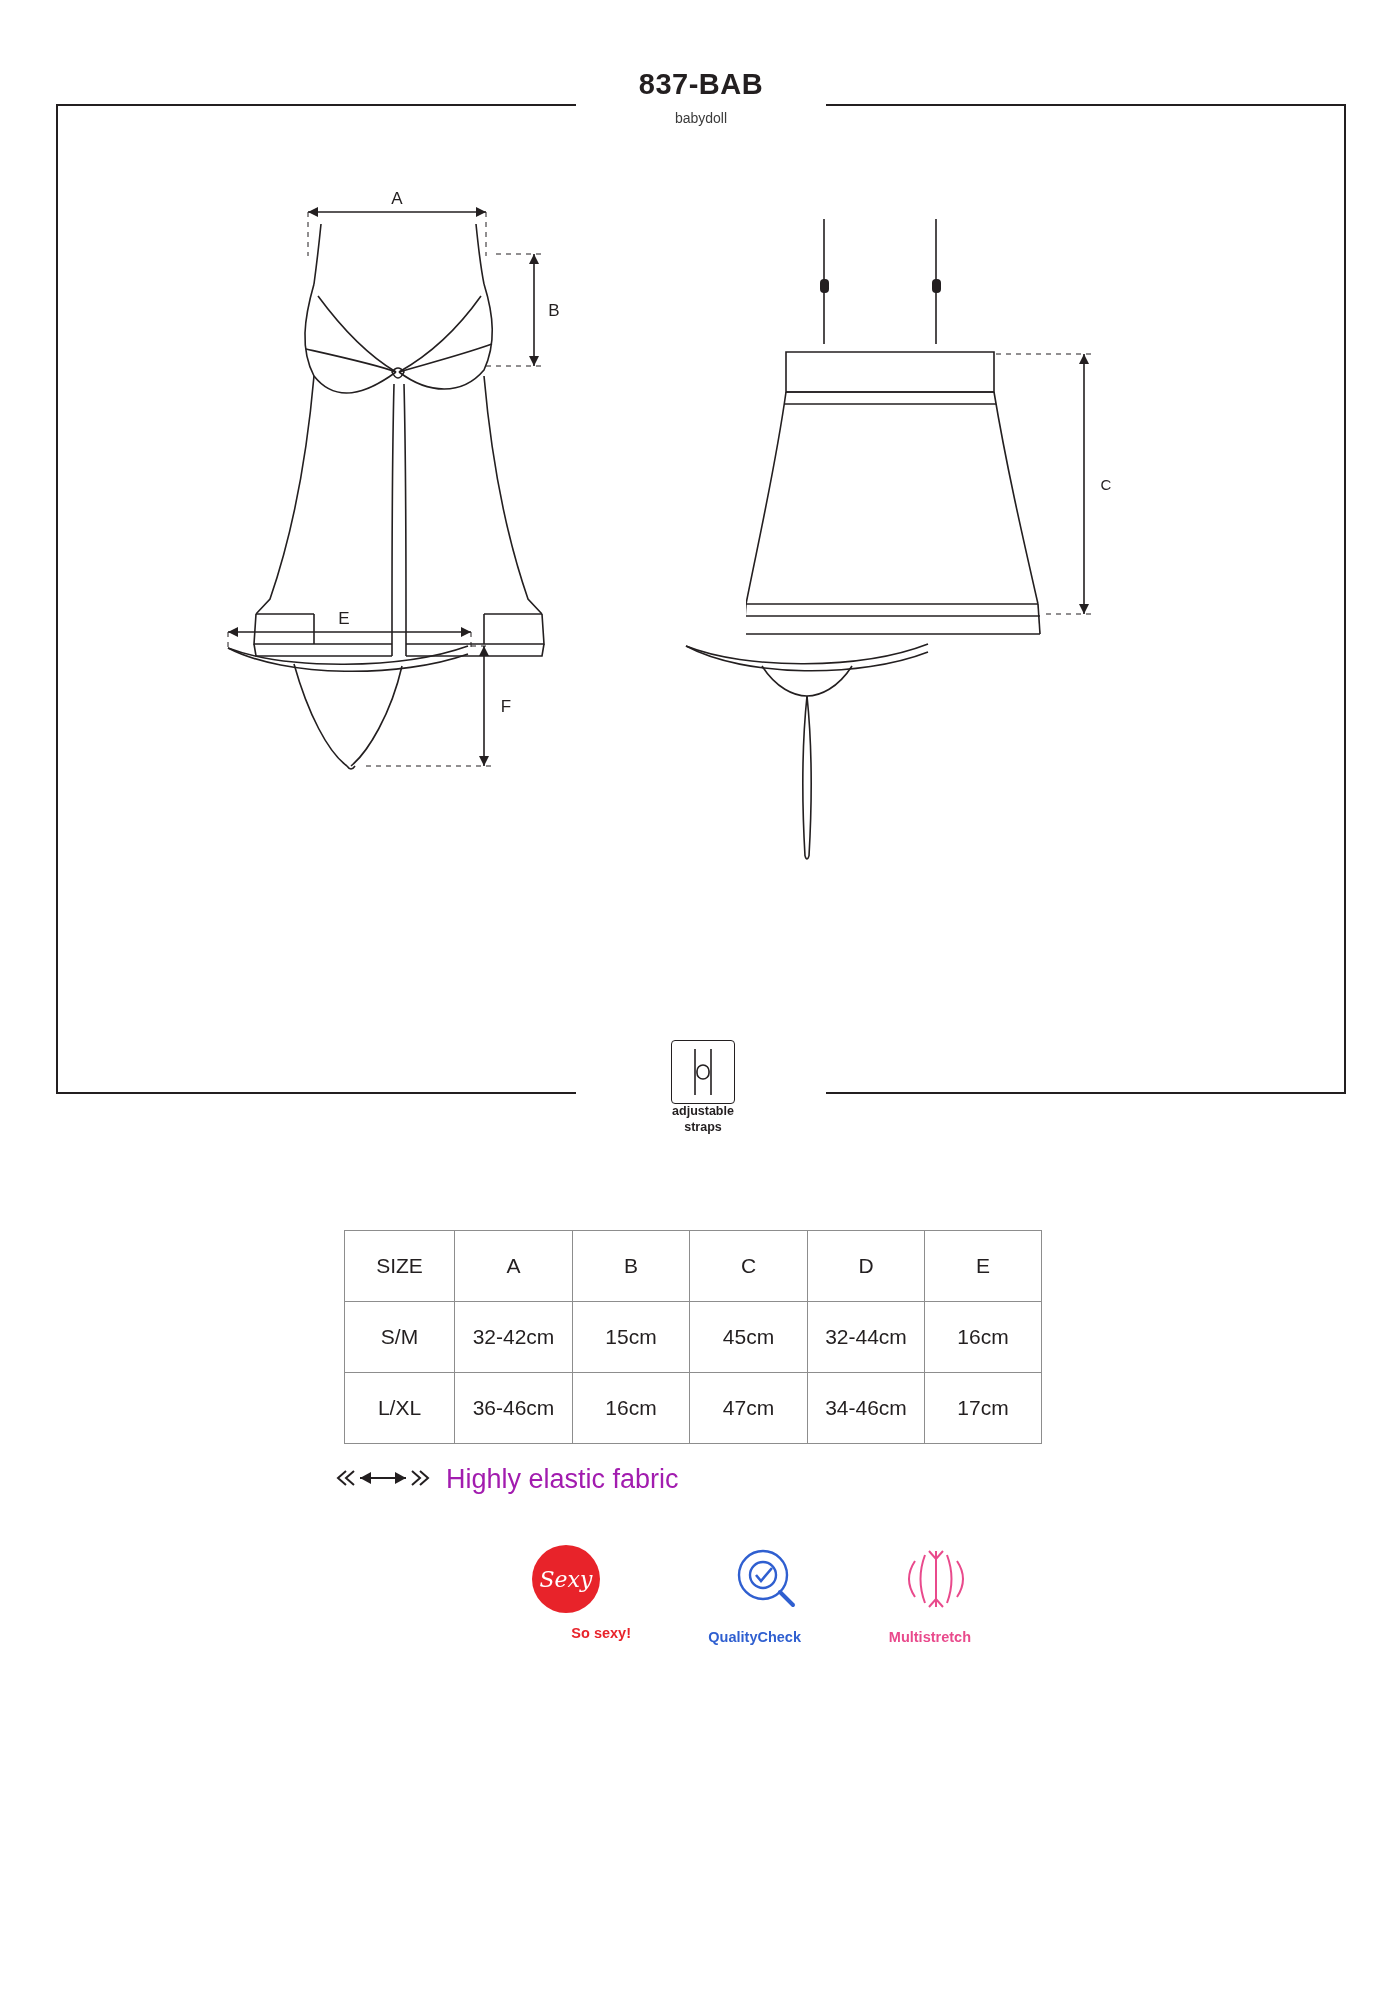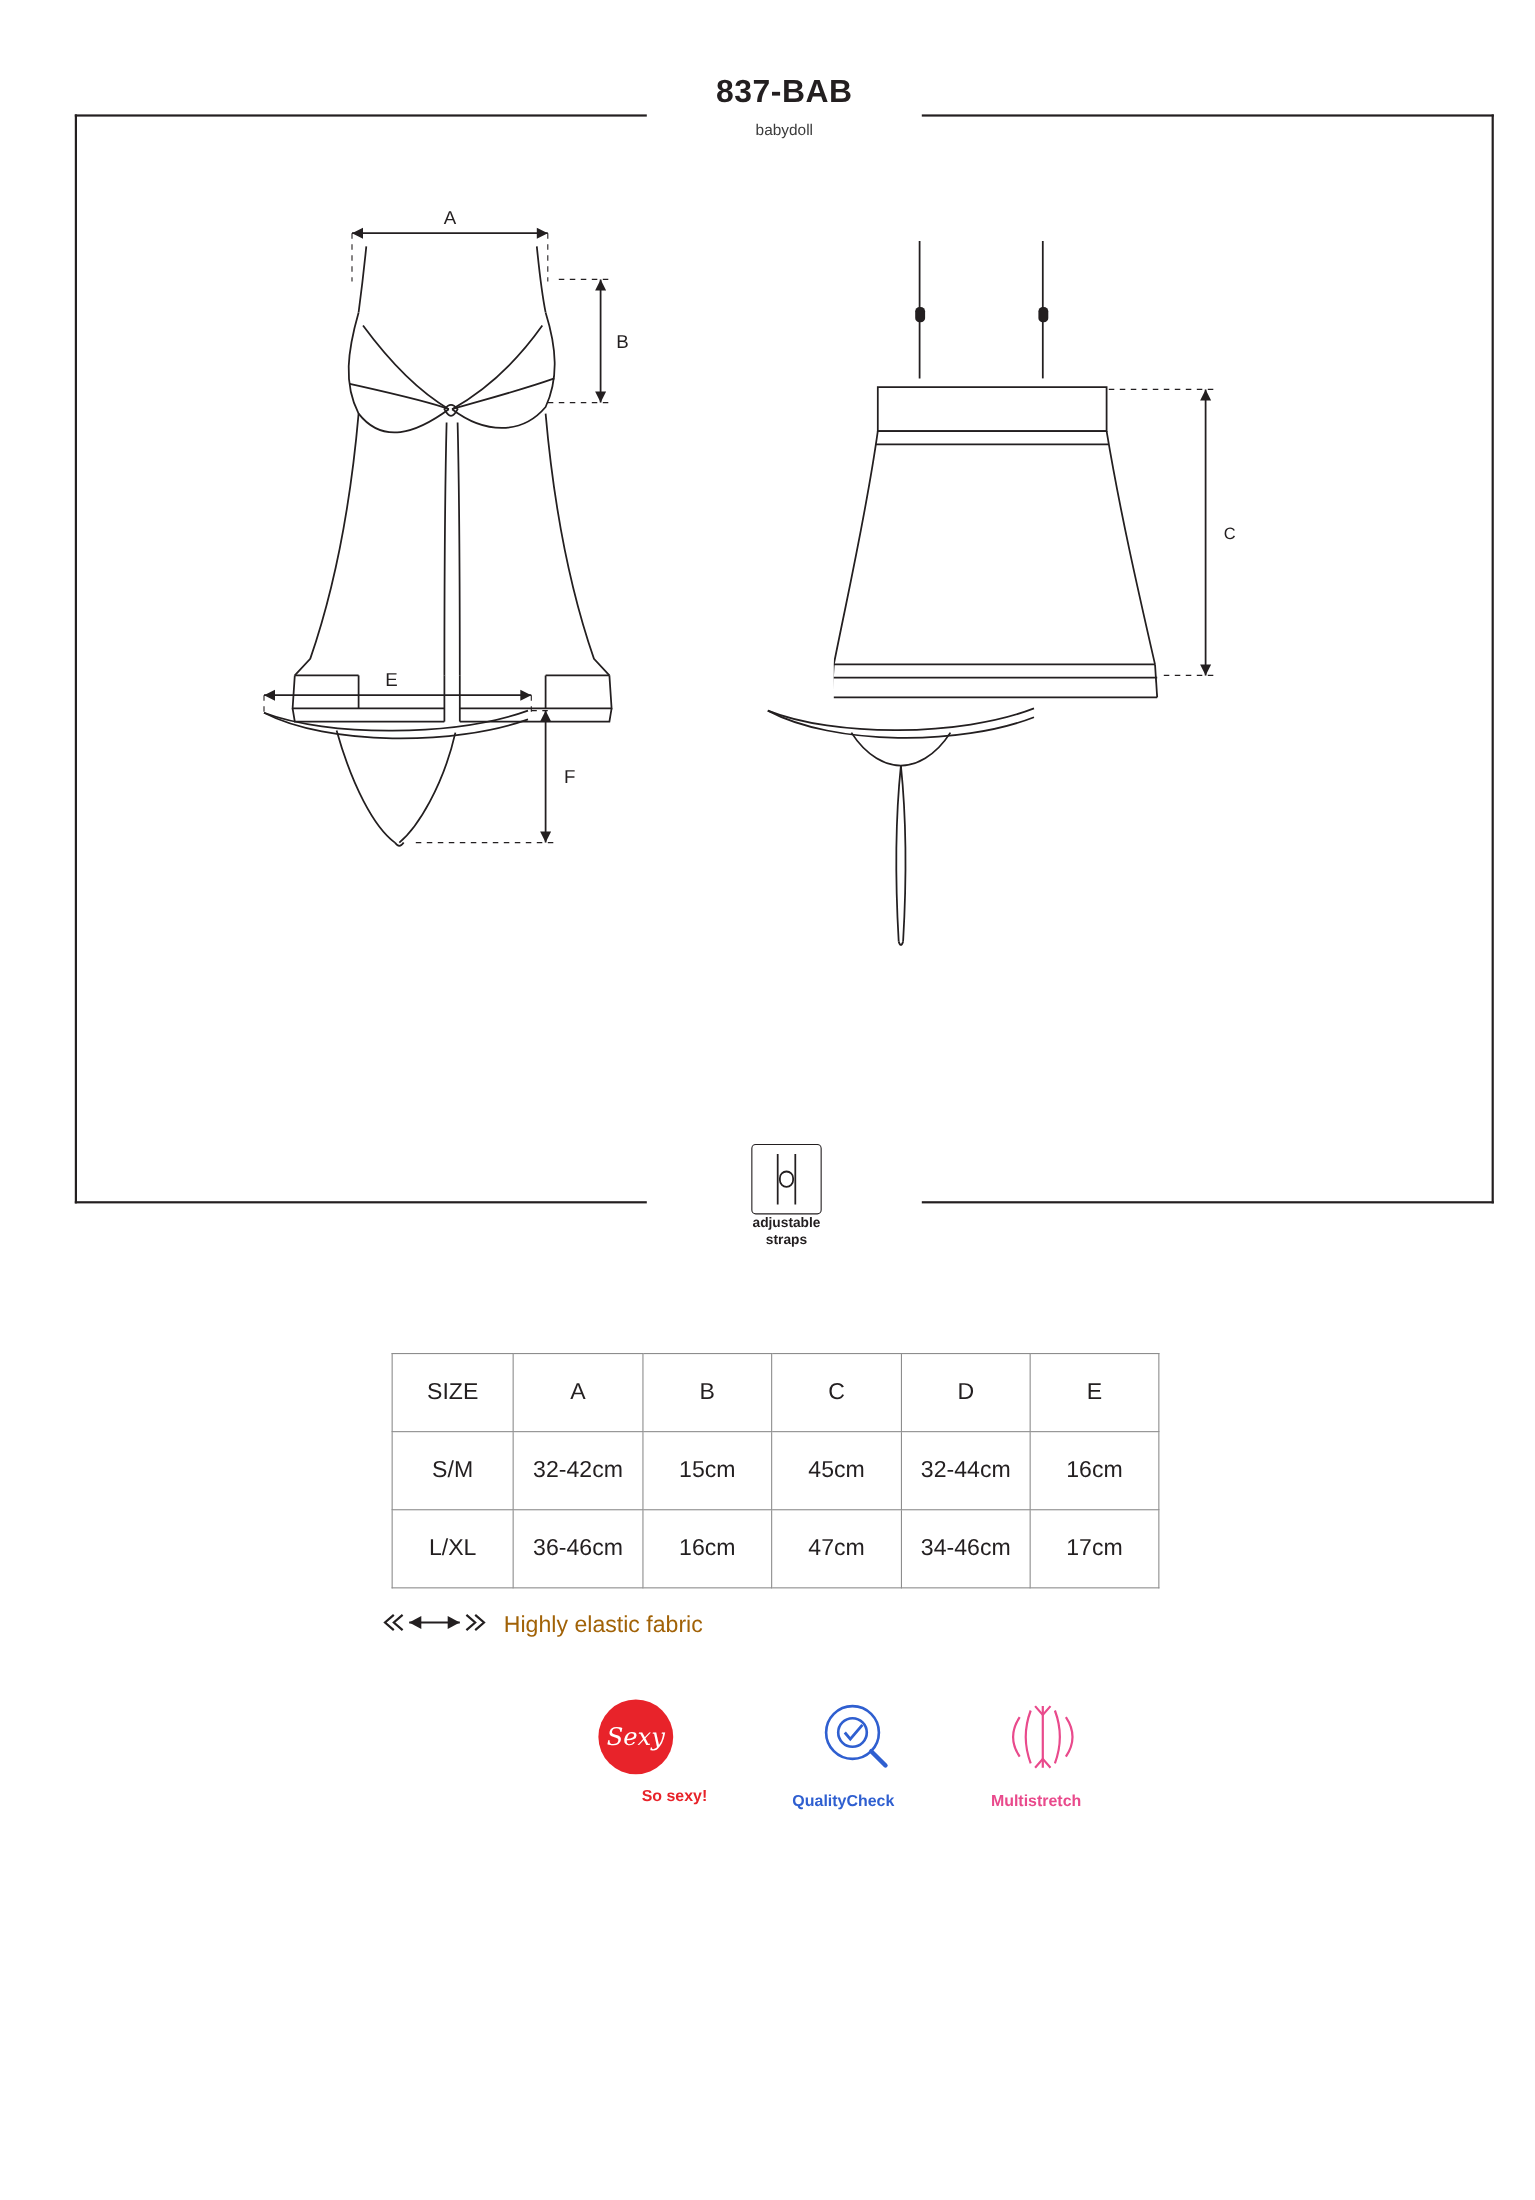--- a/index.html
+++ b/index.html
@@ -1,17 +1,17 @@
 <!DOCTYPE html>
 <html><head>
 <meta charset="utf-8">
 <style>
   html,body{margin:0;padding:0;background:#ffffff;}
   body{width:1395px;height:2000px;font-family:"Liberation Sans", sans-serif;color:#231f20;position:relative;overflow:hidden;}
-  .page{position:absolute;left:16px;top:0;width:1333px;height:2000px;}
+  .page{position:absolute;left:4px;top:0;width:1333px;height:2000px;}
 
   
   .frame{position:absolute;left:52px;top:104px;width:1290px;height:990px;}
   .frame .edge{position:absolute;background:#231f20;}
   .edge.left{left:0;top:0;width:2px;height:990px;}
   .edge.right{right:0;top:0;width:2px;height:990px;}
   .edge.top-l{left:0;top:0;width:520px;height:2px;}
   .edge.top-r{right:0;top:0;width:520px;height:2px;}
   .edge.bot-l{left:0;bottom:0;width:520px;height:2px;}
   .edge.bot-r{right:0;bottom:0;width:520px;height:2px;}
@@ -34,21 +34,21 @@
   .table tr{height:71px;}
   .table td.c0{width:109px;}
   .table td.c1{width:117px;}
   .table td.c2{width:116px;}
   .table td.c3{width:117px;}
   .table td.c4{width:116px;}
   .table td.c5{width:116px;}
 
   
   .elastic{position:absolute;left:330px;top:1464px;display:flex;align-items:center;gap:14px;}
-  .elastic .txt{font-size:21px;color:#a16207;}
+  .elastic .txt{font-size:27px;color:#a21caf;}
 
   
   .icons{position:absolute;left:497px;top:1545px;display:flex;gap:40px;align-items:flex-start;}
   .icon-col{width:130px;text-align:right;}
   .icon-col .cap{margin-top:12px;font-size:14.5px;font-weight:700;}
   .cap.red{color:#e8232a;}
   .cap.pink{color:#e94a8c;}
   .cap.blue{color:#2f5fd0;}
   .sexy-circle{width:68px;height:68px;border-radius:50%;background:#e8232a;margin:0 auto;display:flex;align-items:center;justify-content:center;}
   .sexy-circle span{color:#fff;font-family:"DejaVu Serif", serif;font-style:italic;font-size:22px;}

